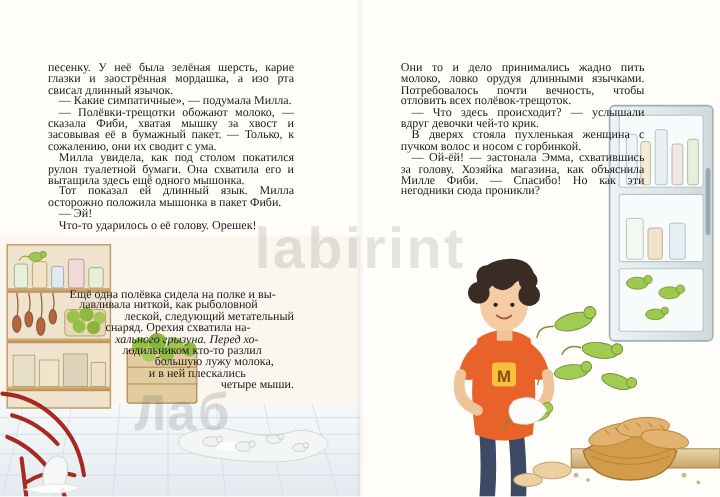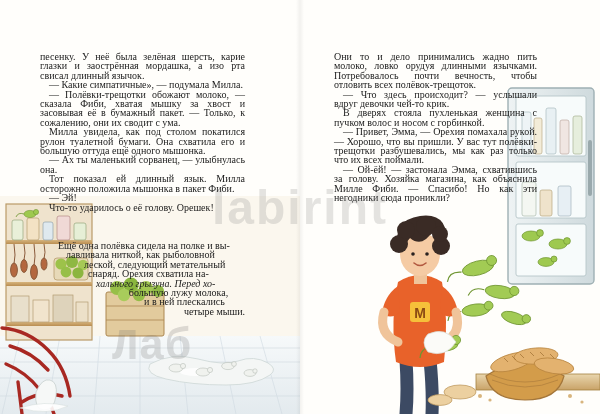--- a/index.html
+++ b/index.html
@@ -388,43 +388,42 @@
         <ellipse cx="160" cy="392" rx="16" ry="7"></ellipse>
         <ellipse cx="140" cy="400" rx="12" ry="5.4"></ellipse>
       </g>
     </svg>
   </div>
 
   <div class="textcol col-left">
     <p class="noindent">песенку. У неё была зелёная шерсть, карие глазки и заострённая мордашка, а изо рта свисал длинный язычок.</p>
     <p>— Какие симпатичные», — подумала Милла.</p>
     <p>— Полёвки-трещотки обожают молоко, — сказала Фиби, хватая мышку за хвост и засовывая её в бумажный пакет. — Только, к сожалению, они их сводит с ума.</p>
-    <p>Милла увидела, как под столом покатился рулон туалетной бумаги. Она схватила его и большую оттуда ещё одного мышонка.</p>
-    <p>— Ах ты маленький сорванец, — улыбнулась она.</p>
+    <p>Милла увидела, как под столом покатился рулон туалетной бумаги. Она схватила его и вытащила здесь ещё одного мышонка.</p>
     <p>Тот показал ей длинный язык. Милла осторожно положила мышонка в пакет Фиби.</p>
     <p>— Эй!</p>
     <p>Что-то ударилось о её голову. Орешек!</p>
   </div>
 
   <div class="textcol narrow-block" style="left:40px; top:213px; width:205px; text-align:center;">
     <span class="ln" style="display:block; text-align:left; padding-left:18px;">Ещё одна полёвка сидела на полке и вы-</span>
     <span class="ln" style="display:block; text-align:left; padding-left:26px;">лавливала ниткой, как рыболовной</span>
-    <span class="ln" style="display:block; text-align:left; padding-left:44px;">леской, следующий метательный</span>
+    <span class="ln" style="display:block; text-align:right; padding-left:44px;">леской, следующий метательный</span>
     <span class="ln" style="display:block; text-align:left; padding-left:48px;">снаряд. Орехия схватила на-</span>
     <span class="ln" style="display:block; text-align:left; padding-left:56px;font-style:italic;">хального грызуна. Перед хо-</span>
+    <span class="ln" style="display:block; text-align:left; padding-left:62px;">лодильником кто-то разлил</span>
     <span class="ln" style="display:block; text-align:center; padding-left:72px;">большую лужу молока,</span>
-    <span class="ln" style="display:block; text-align:center; padding-left:84px;">и в ней плескались</span>
+    <span class="ln" style="display:block; text-align:left; padding-left:84px;">и в ней плескались</span>
     <span class="ln" style="display:block; text-align:right; padding-left:94px;">четыре мыши.</span>
   </div>
 
   <div class="textcol col-right">
     <p class="noindent">Они то и дело принимались жадно пить молоко, ловко орудуя длинными язычками. Потребовалось почти вечность, чтобы отловить всех полёвок-трещоток.</p>
     <p>— Что здесь происходит? — услышали вдруг девочки чей-то крик.</p>
     <p>В дверях стояла пухленькая женщина с пучком волос и носом с горбинкой.</p>
-    <p>— Привет, Эмма, — Орехия помахала рукой. — Хорошо, что вы пришли. У вас тут полёвки-трещотки разбушевались, мы как раз только что их всех поймали.</p>
     <p>— Ой-ёй! — застонала Эмма, схватившись за голову. Хозяйка магазина, как объяснила Милле Фиби. — Спасибо! Но как эти негодники сюда проникли?</p>
   </div>
 
   <div class="gutter"></div>
 
   <div class="watermark">
     <span>labirint</span>
   </div>
   <div class="wm2">Лаб</div>
 </div>

